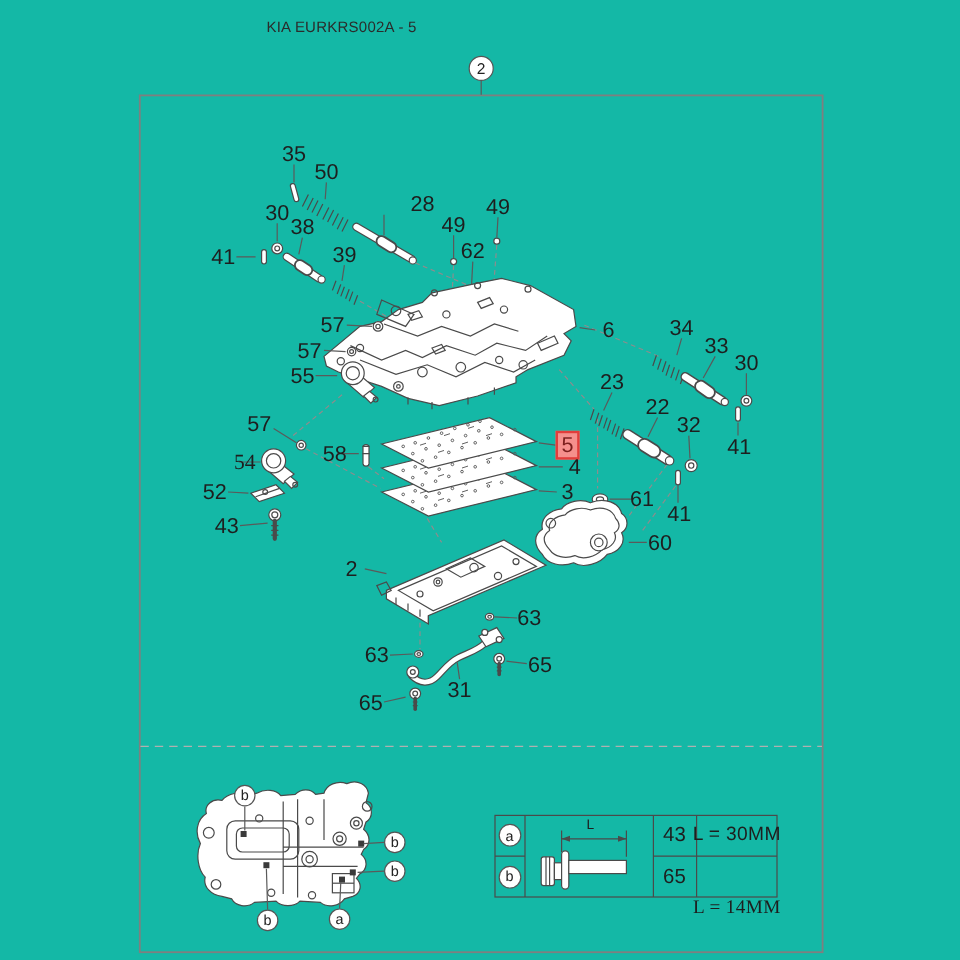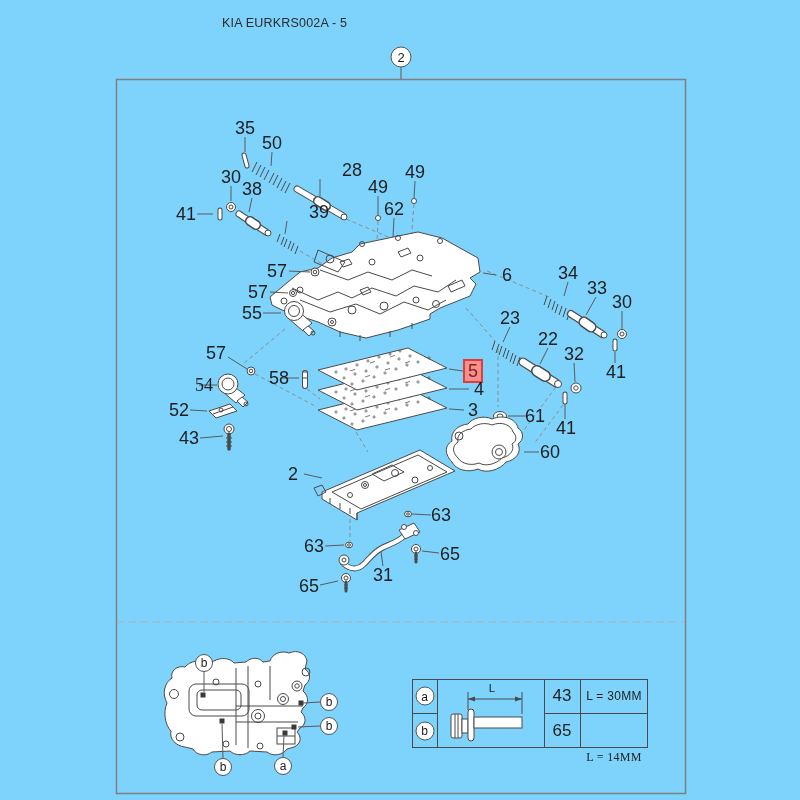--- a/index.html
+++ b/index.html
@@ -1,16 +1,16 @@
 <!DOCTYPE html>
 <html><head>
 <meta charset="utf-8">
 <style>
   html,body{margin:0;padding:0;background:#fff;}
-  .page{position:relative;width:800px;height:800px;background:#7dd3fc;overflow:hidden;
+  .page{position:relative;width:800px;height:800px;background:#14b8a6;overflow:hidden;
         font-family:"Liberation Sans",sans-serif;}
   .title{position:absolute;left:222px;top:16px;font-size:12.5px;color:#2b2b2b;letter-spacing:.2px;}
   svg{position:absolute;left:0;top:0;}
   
   .s1{stroke:#4a4a4a;fill:none;stroke-width:1;}
   .s1f{stroke:#4a4a4a;fill:#fff;stroke-width:1;}
   .dash{stroke:#8d8d8d;fill:none;stroke-width:1;stroke-dasharray:4 3;}
   .lead{stroke:#5a5a5a;fill:none;stroke-width:1;}
   .to{stroke:#4a4a4a;fill:none;stroke-linecap:round;}
   .ti{stroke:#fff;fill:none;stroke-linecap:round;}
@@ -21,21 +21,21 @@
   .callout{position:absolute;transform:translate(-50%,-50%);font-size:18px;color:#1e1e1e;
            white-space:nowrap;line-height:1;}
   .callout.highlight{background:#f5908d;border:2px solid #e23d3b;color:#7c1f1d;
            padding:1px 3px;line-height:1;}
   .circ{position:absolute;transform:translate(-50%,-50%);border:1px solid #555;border-radius:50%;
         background:#fff;display:flex;align-items:center;justify-content:center;color:#222;}
   .fig-ref{width:19px;height:19px;font-size:13px;}
   .inset-letter{width:16px;height:16px;font-size:12px;}
   .tbl-marker{width:17px;height:17px;font-size:12px;}
   .part-no{position:absolute;transform:translate(-50%,-50%);font-size:17px;color:#1e1e1e;}
-  .len-label{position:absolute;transform:translate(-50%,-50%);font-size:12px;color:#1e1e1e;letter-spacing:.3px;}
+  .len-label{position:absolute;transform:translate(-50%,-50%);font-size:16px;color:#1e1e1e;letter-spacing:.3px;}
   .dim-label{position:absolute;transform:translate(-50%,-50%);font-size:11.5px;color:#1e1e1e;}
 </style>
 </head>
 <body>
 
 <div class="page">
 
   <span class="title">KIA EURKRS002A - 5</span>
 
   <svg width="800" height="800" viewBox="0 0 800 800">
@@ -312,21 +312,21 @@
     <span>2</span>
   </span>
 
   <div id="callouts">
       <span class="callout" style="left: 245px; top: 128px;">35</span>
       <span class="callout" style="left: 272px; top: 143px; text-align: right;">50</span>
       <span class="callout" style="left: 231px; top: 177px;">30</span>
       <span class="callout" style="left: 252px; top: 189px;">38</span>
       <span class="callout" style="left: 320px; top: 170px; margin-left: 32px;">28</span>
       <span class="callout" style="left: 186px; top: 214px;">41</span>
-      <span class="callout" style="left: 287px; top: 212px; margin-left: 32px;">39</span>
+      <span class="callout" style="left: 287px; top: 212px;">39</span>
       <span class="callout" style="left: 378px; top: 187px;">49</span>
       <span class="callout" style="left: 394px; top: 209px;">62</span>
       <span class="callout" style="left: 415px; top: 172px;">49</span>
       <span class="callout" style="left: 277px; top: 271px;">57</span>
       <span class="callout" style="left: 258px; top: 292px;">57</span>
       <span class="callout" style="left: 252px; top: 313px;">55</span>
       <span class="callout" style="left: 507px; top: 275px;">6</span>
       <span class="callout" style="left: 568px; top: 273px;">34</span>
       <span class="callout" style="left: 597px; top: 288px;">33</span>
       <span class="callout" style="left: 622px; top: 302px;">30</span>

